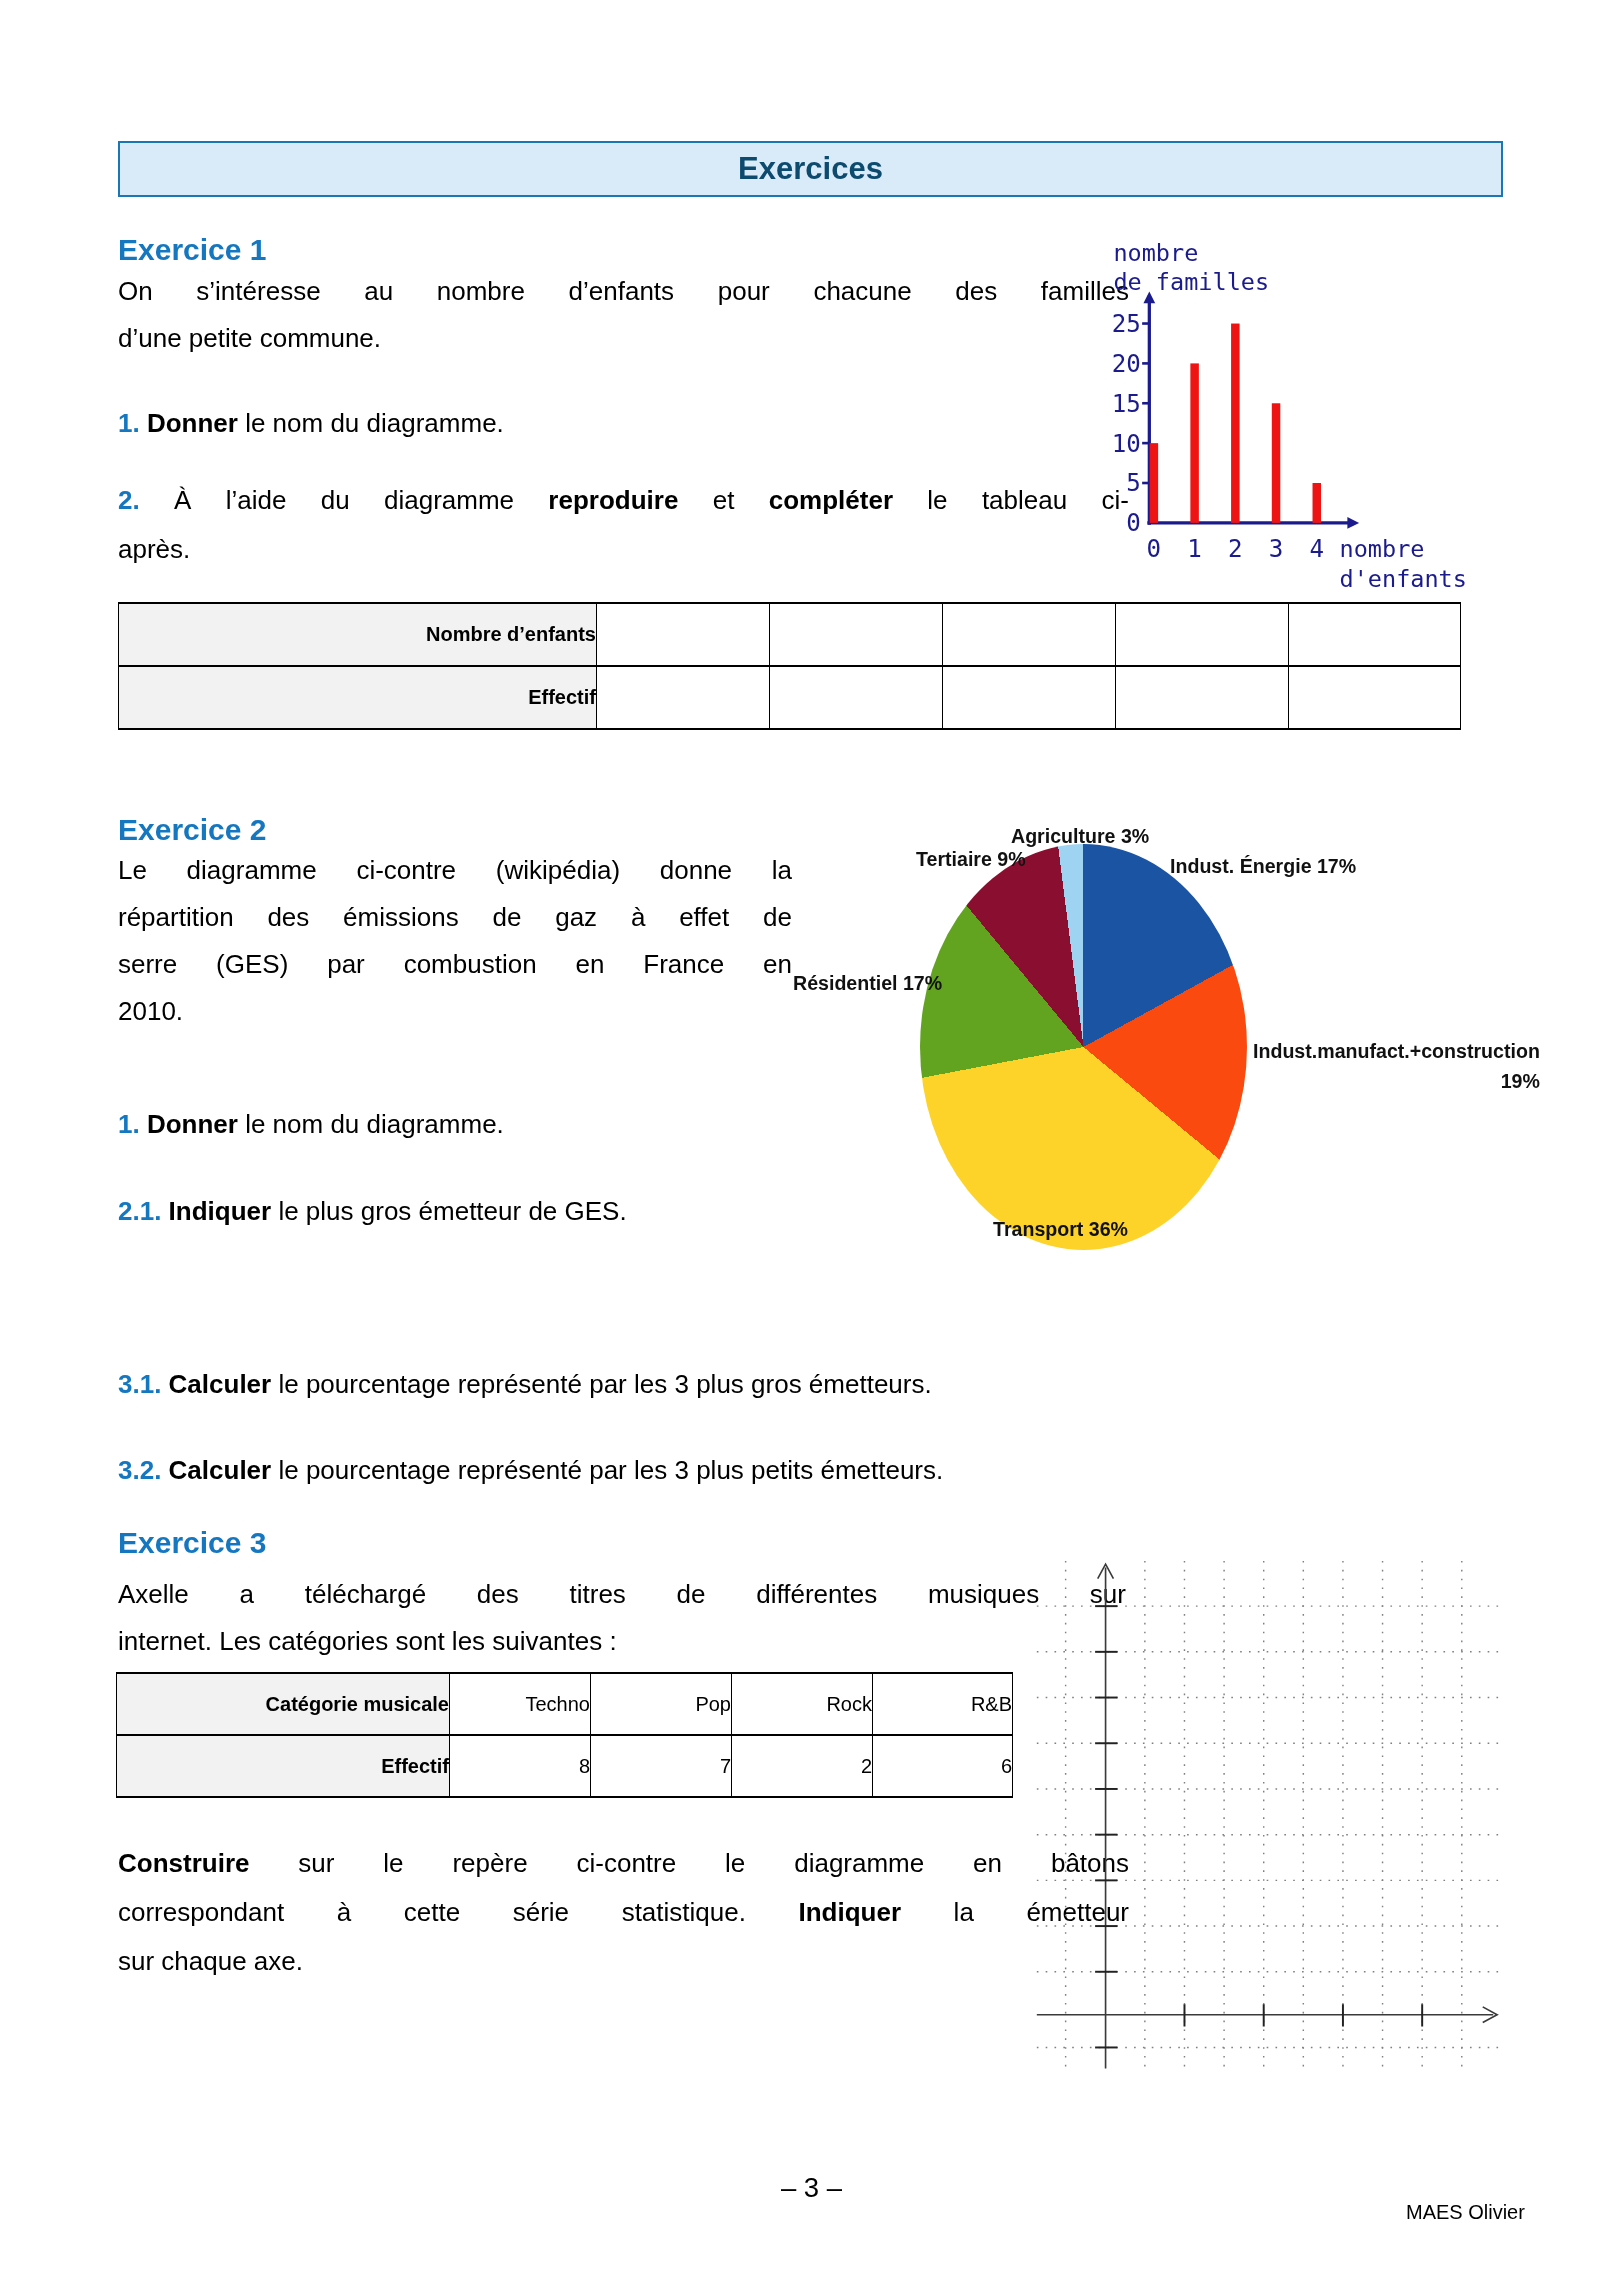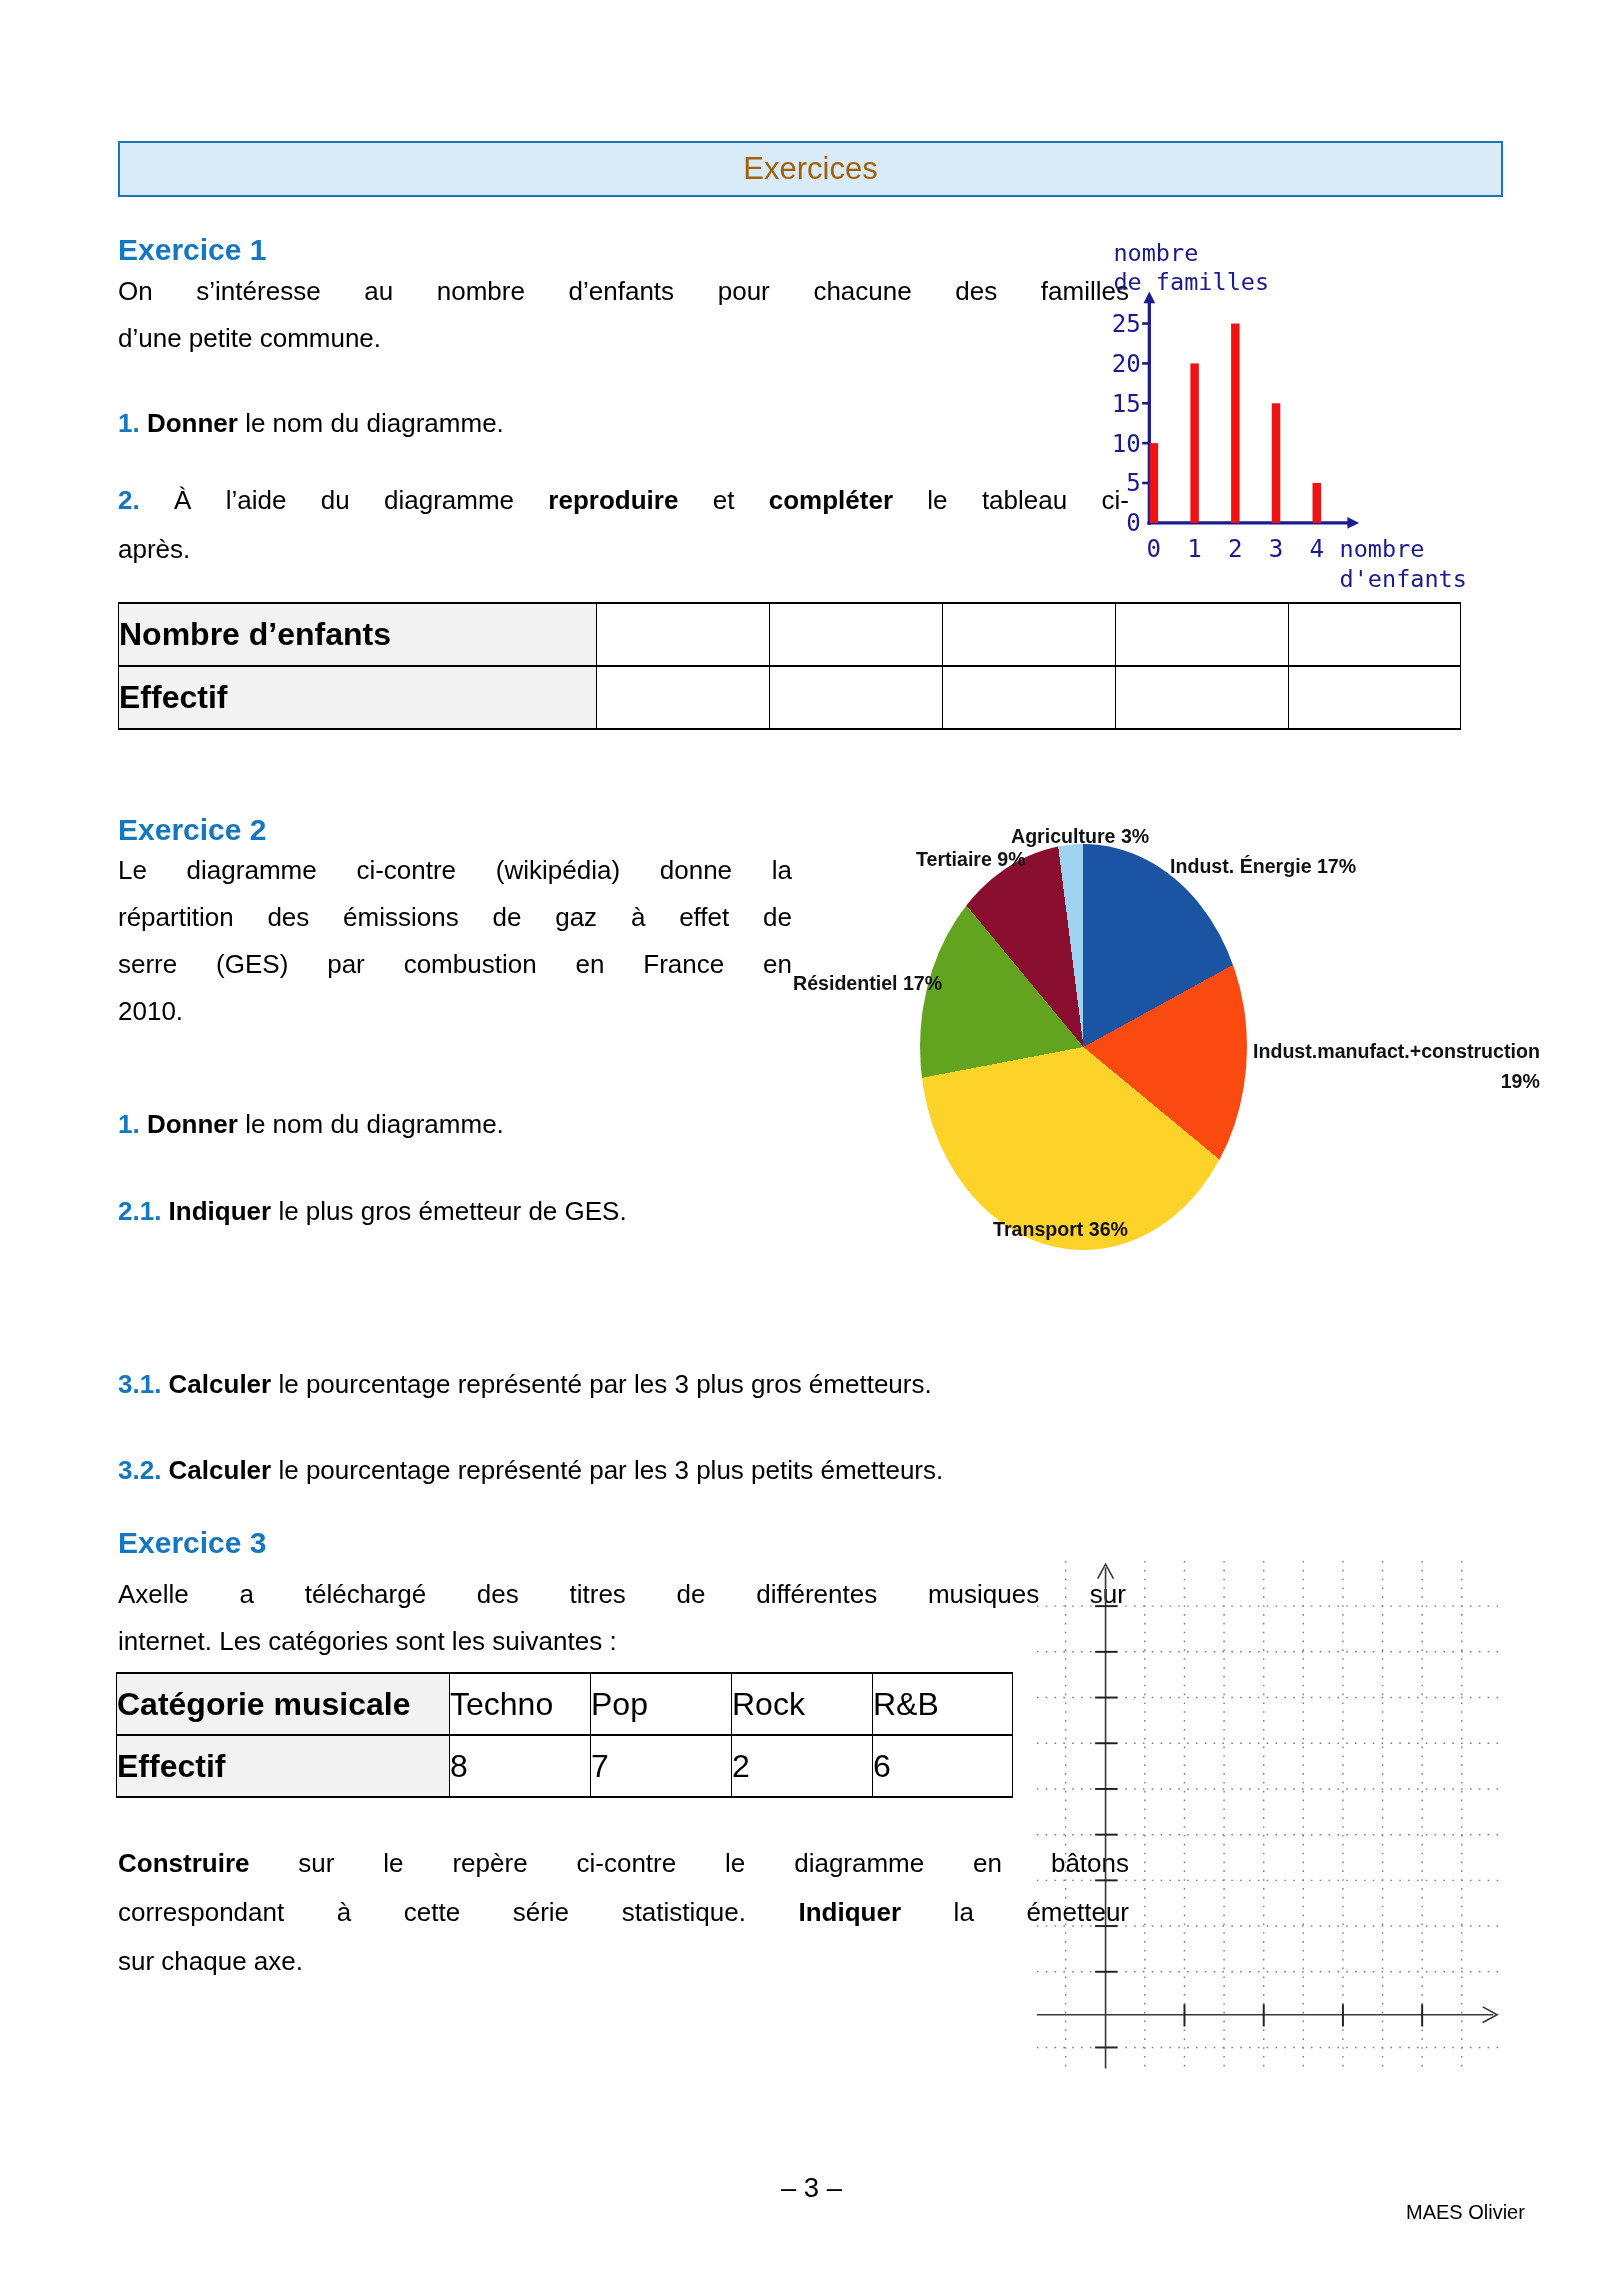--- a/index.html
+++ b/index.html
@@ -6,26 +6,26 @@
   #page{position:relative;width:1623px;height:2295px;background:#ffffff;overflow:hidden;
         font-family:"Liberation Sans",sans-serif;color:#000;}
   .line{position:absolute;font-size:26px;line-height:1.25;color:#000;}
   .just{text-align:justify;text-align-last:justify;}
   .b{font-weight:bold;}
   .num{color:#1577c0;font-weight:bold;}
   .exh{position:absolute;font-size:30px;font-weight:bold;color:#1577c0;}
   
   #banner{position:absolute;left:118px;top:141px;width:1381px;height:52px;
           background:#d9eaf8;border:2px solid #1b76b5;display:flex;align-items:center;justify-content:center;}
-  #banner .t{font-size:31px;font-weight:normal;color:#a16207;}
+  #banner .t{font-size:31px;font-weight:bold;color:#0c4a6e;}
   
   table.wtab{position:absolute;border-collapse:collapse;table-layout:fixed;background:#fff;}
   table.wtab td{border-left:1.3px solid #000;border-right:1.3px solid #000;
                 border-top:2px solid #000;border-bottom:2px solid #000;
-                font-size:32px;text-align:left;vertical-align:middle;padding:0;}
+                font-size:20px;text-align:right;vertical-align:middle;padding:0;}
   table.wtab td.hdr{background:#f2f2f2;font-weight:bold;}
   
   #pie{position:absolute;left:920px;top:844px;width:327px;height:406px;border-radius:50%;}
   .plab{position:absolute;font-size:19.6px;font-weight:bold;color:#111;white-space:nowrap;line-height:1.55;}
   
   svg{position:absolute;overflow:visible;}
   .footer-center{position:absolute;left:0;top:2172px;width:1623px;text-align:center;font-size:27.5px;color:#000;}
   .footer-author{position:absolute;left:1406px;top:2201px;font-size:20px;color:#000000;}
 </style>
 </head>

